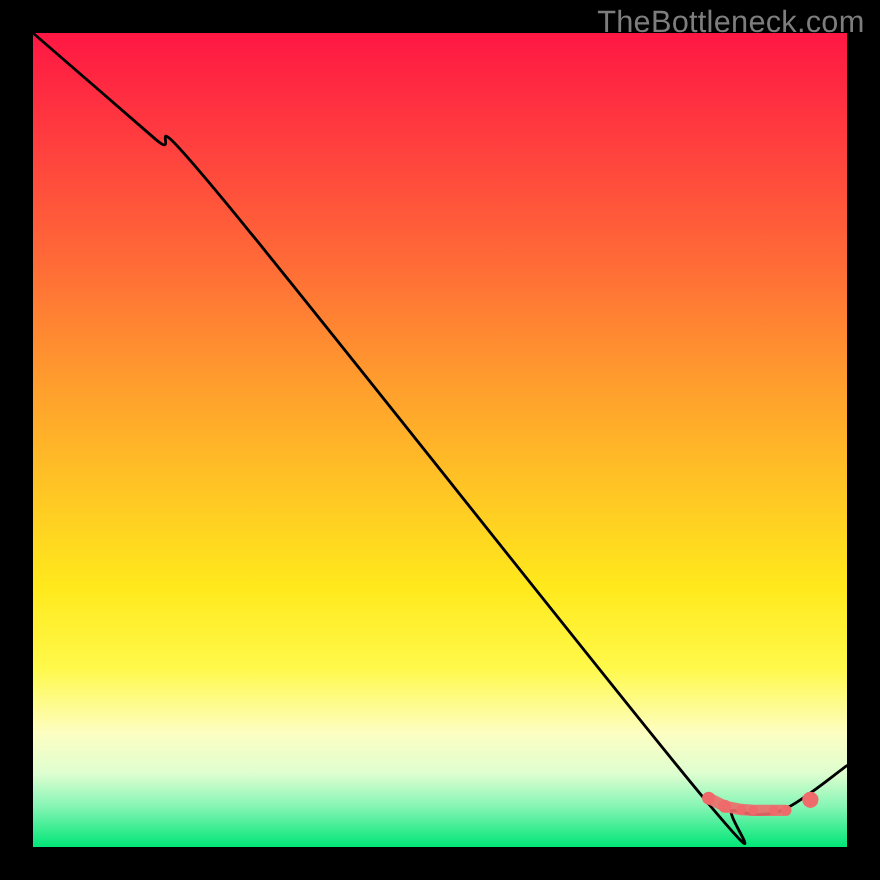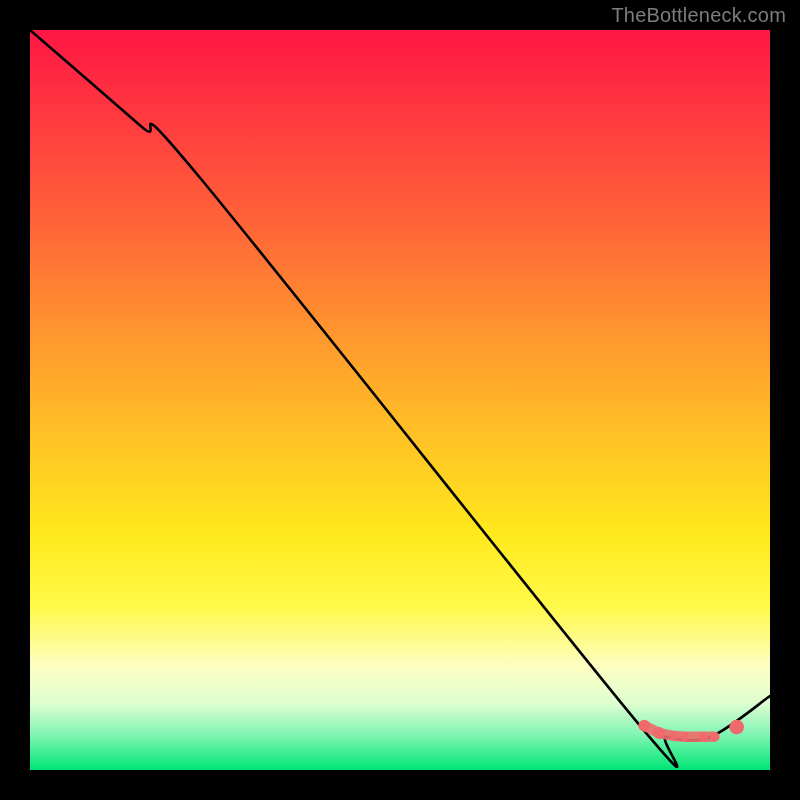--- a/index.html
+++ b/index.html
@@ -44,21 +44,21 @@
     top: 30px;
     width: 740px;
     height: 740px;
     overflow: visible;
   }
   .watermark {
     position: absolute;
     top: 4px;
     right: 14px;
     font-family: Arial, Helvetica, sans-serif;
-    font-size: 20px;
+    font-size: 28px;
     color: #7d7d7d;
     font-weight: 500;
     letter-spacing: 0.2px;
   }
 </style>
 </head>
 <body>
 
 <div class="frame">
   <div class="plot"></div>

